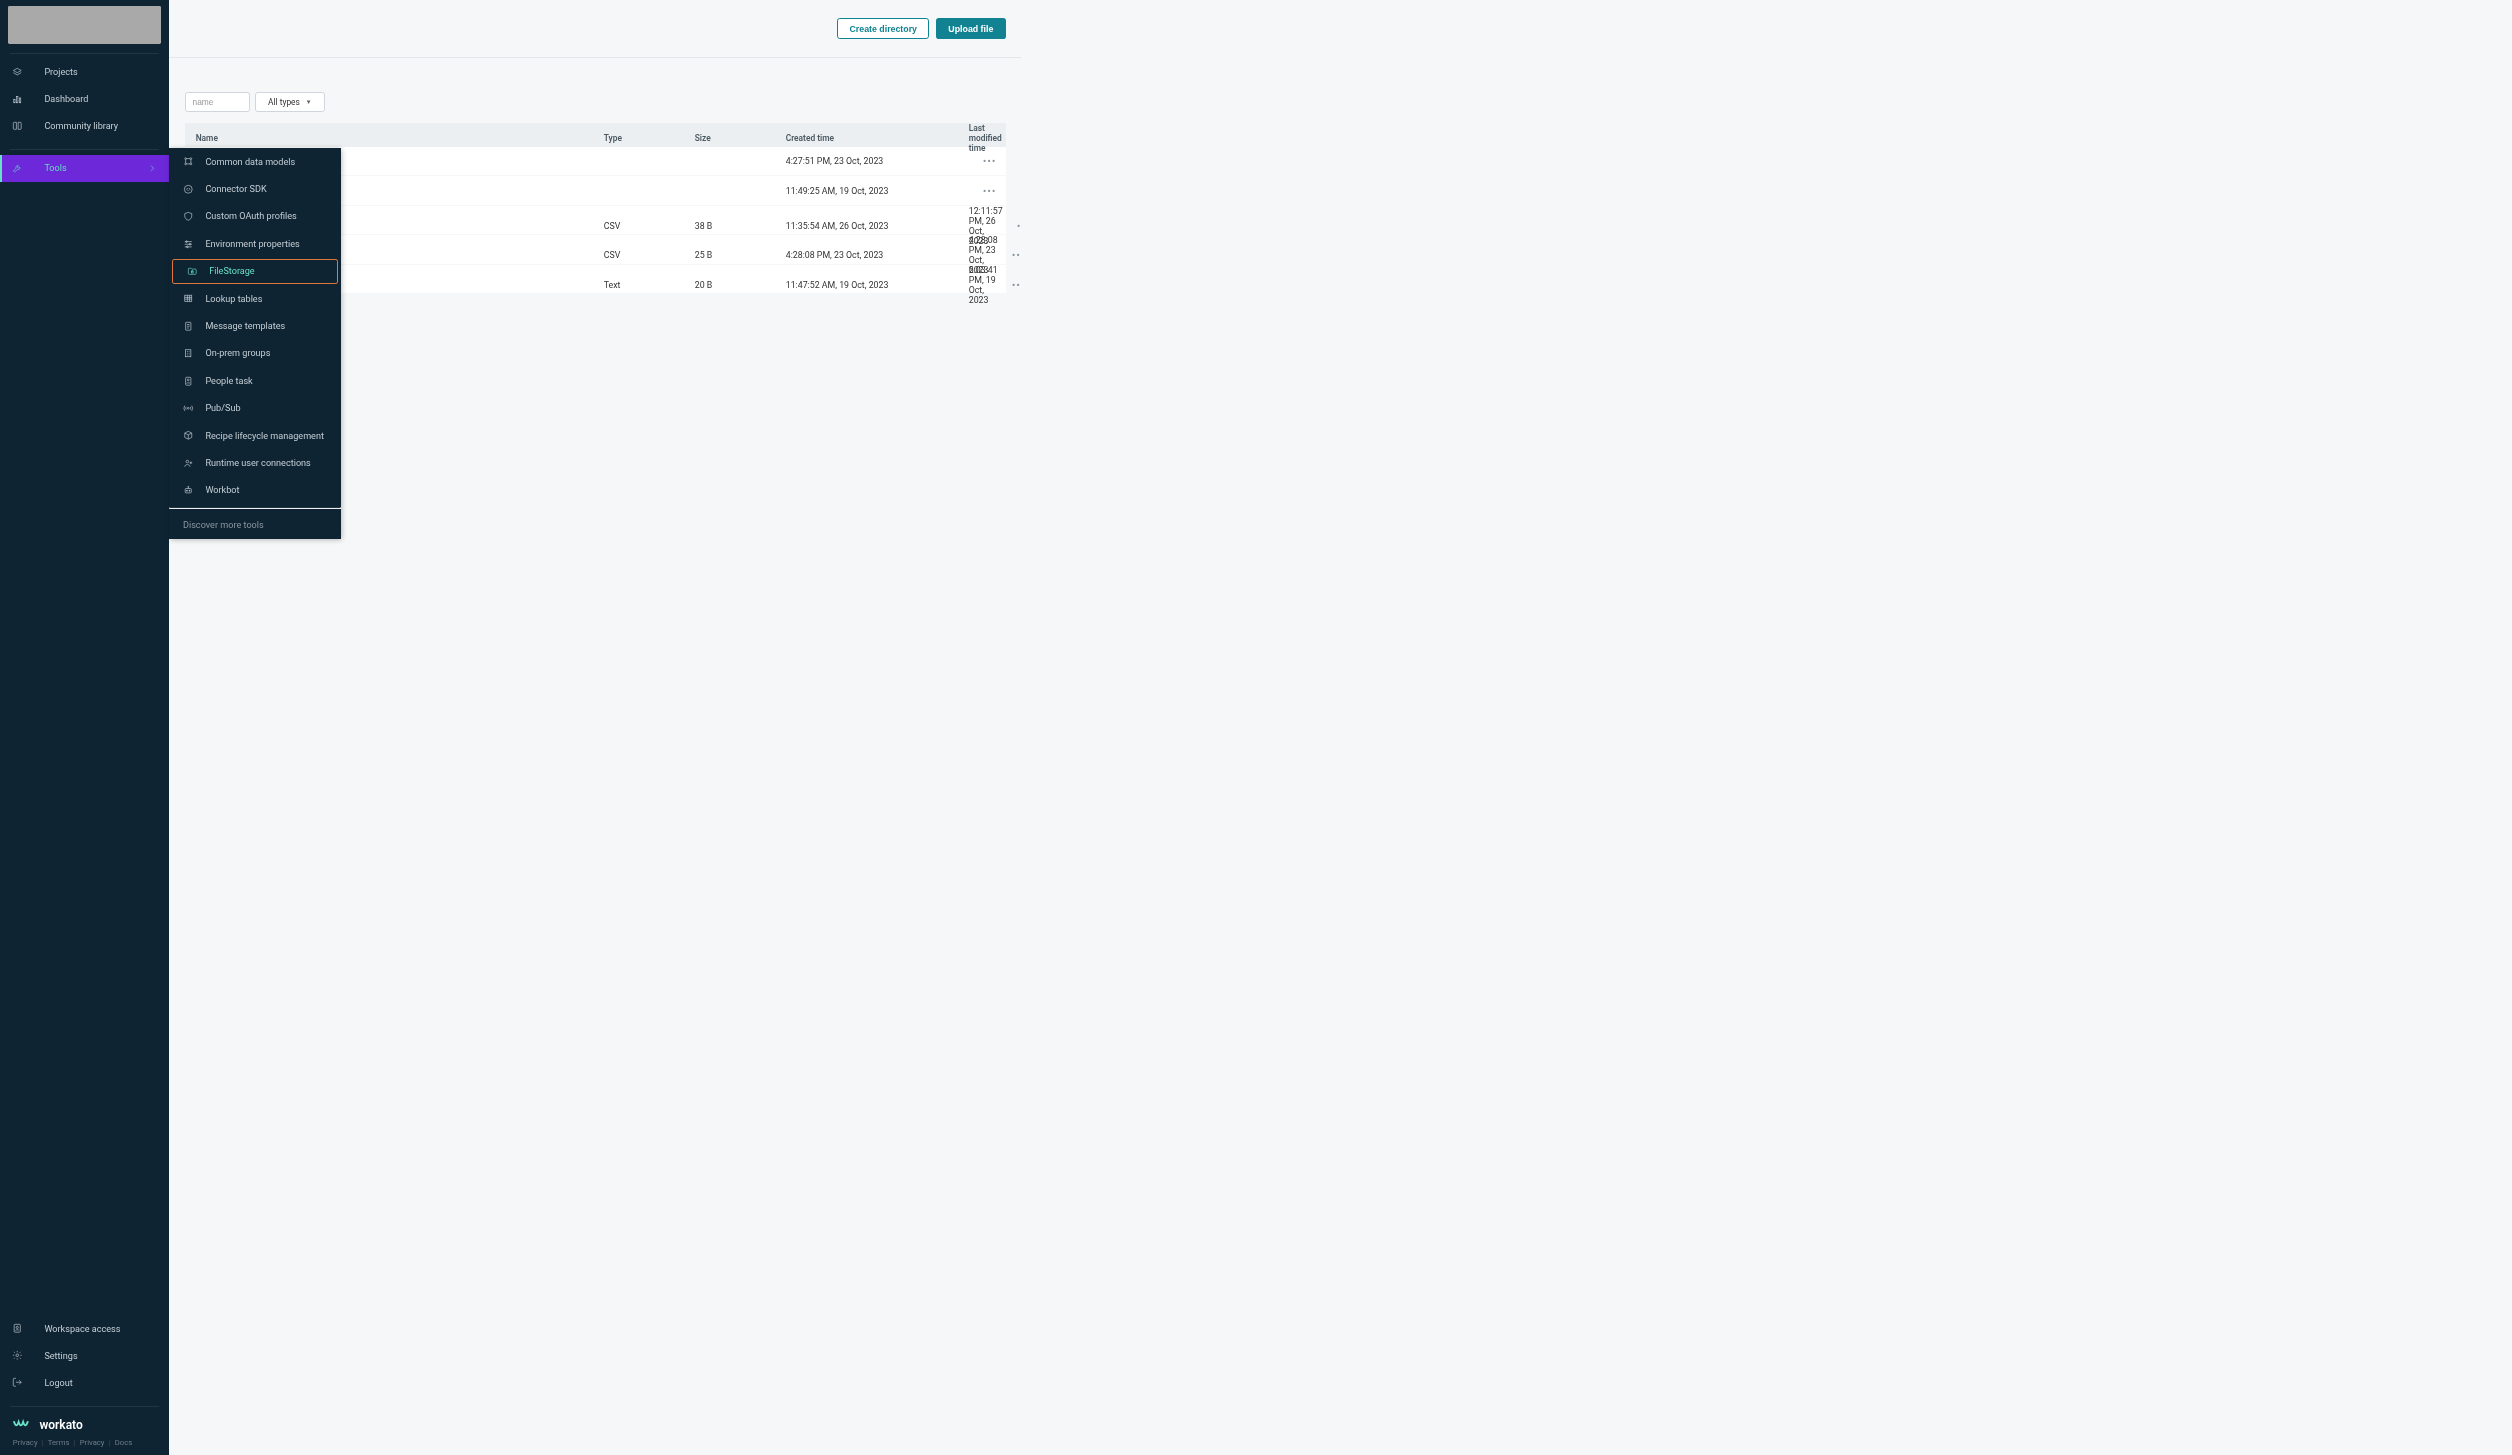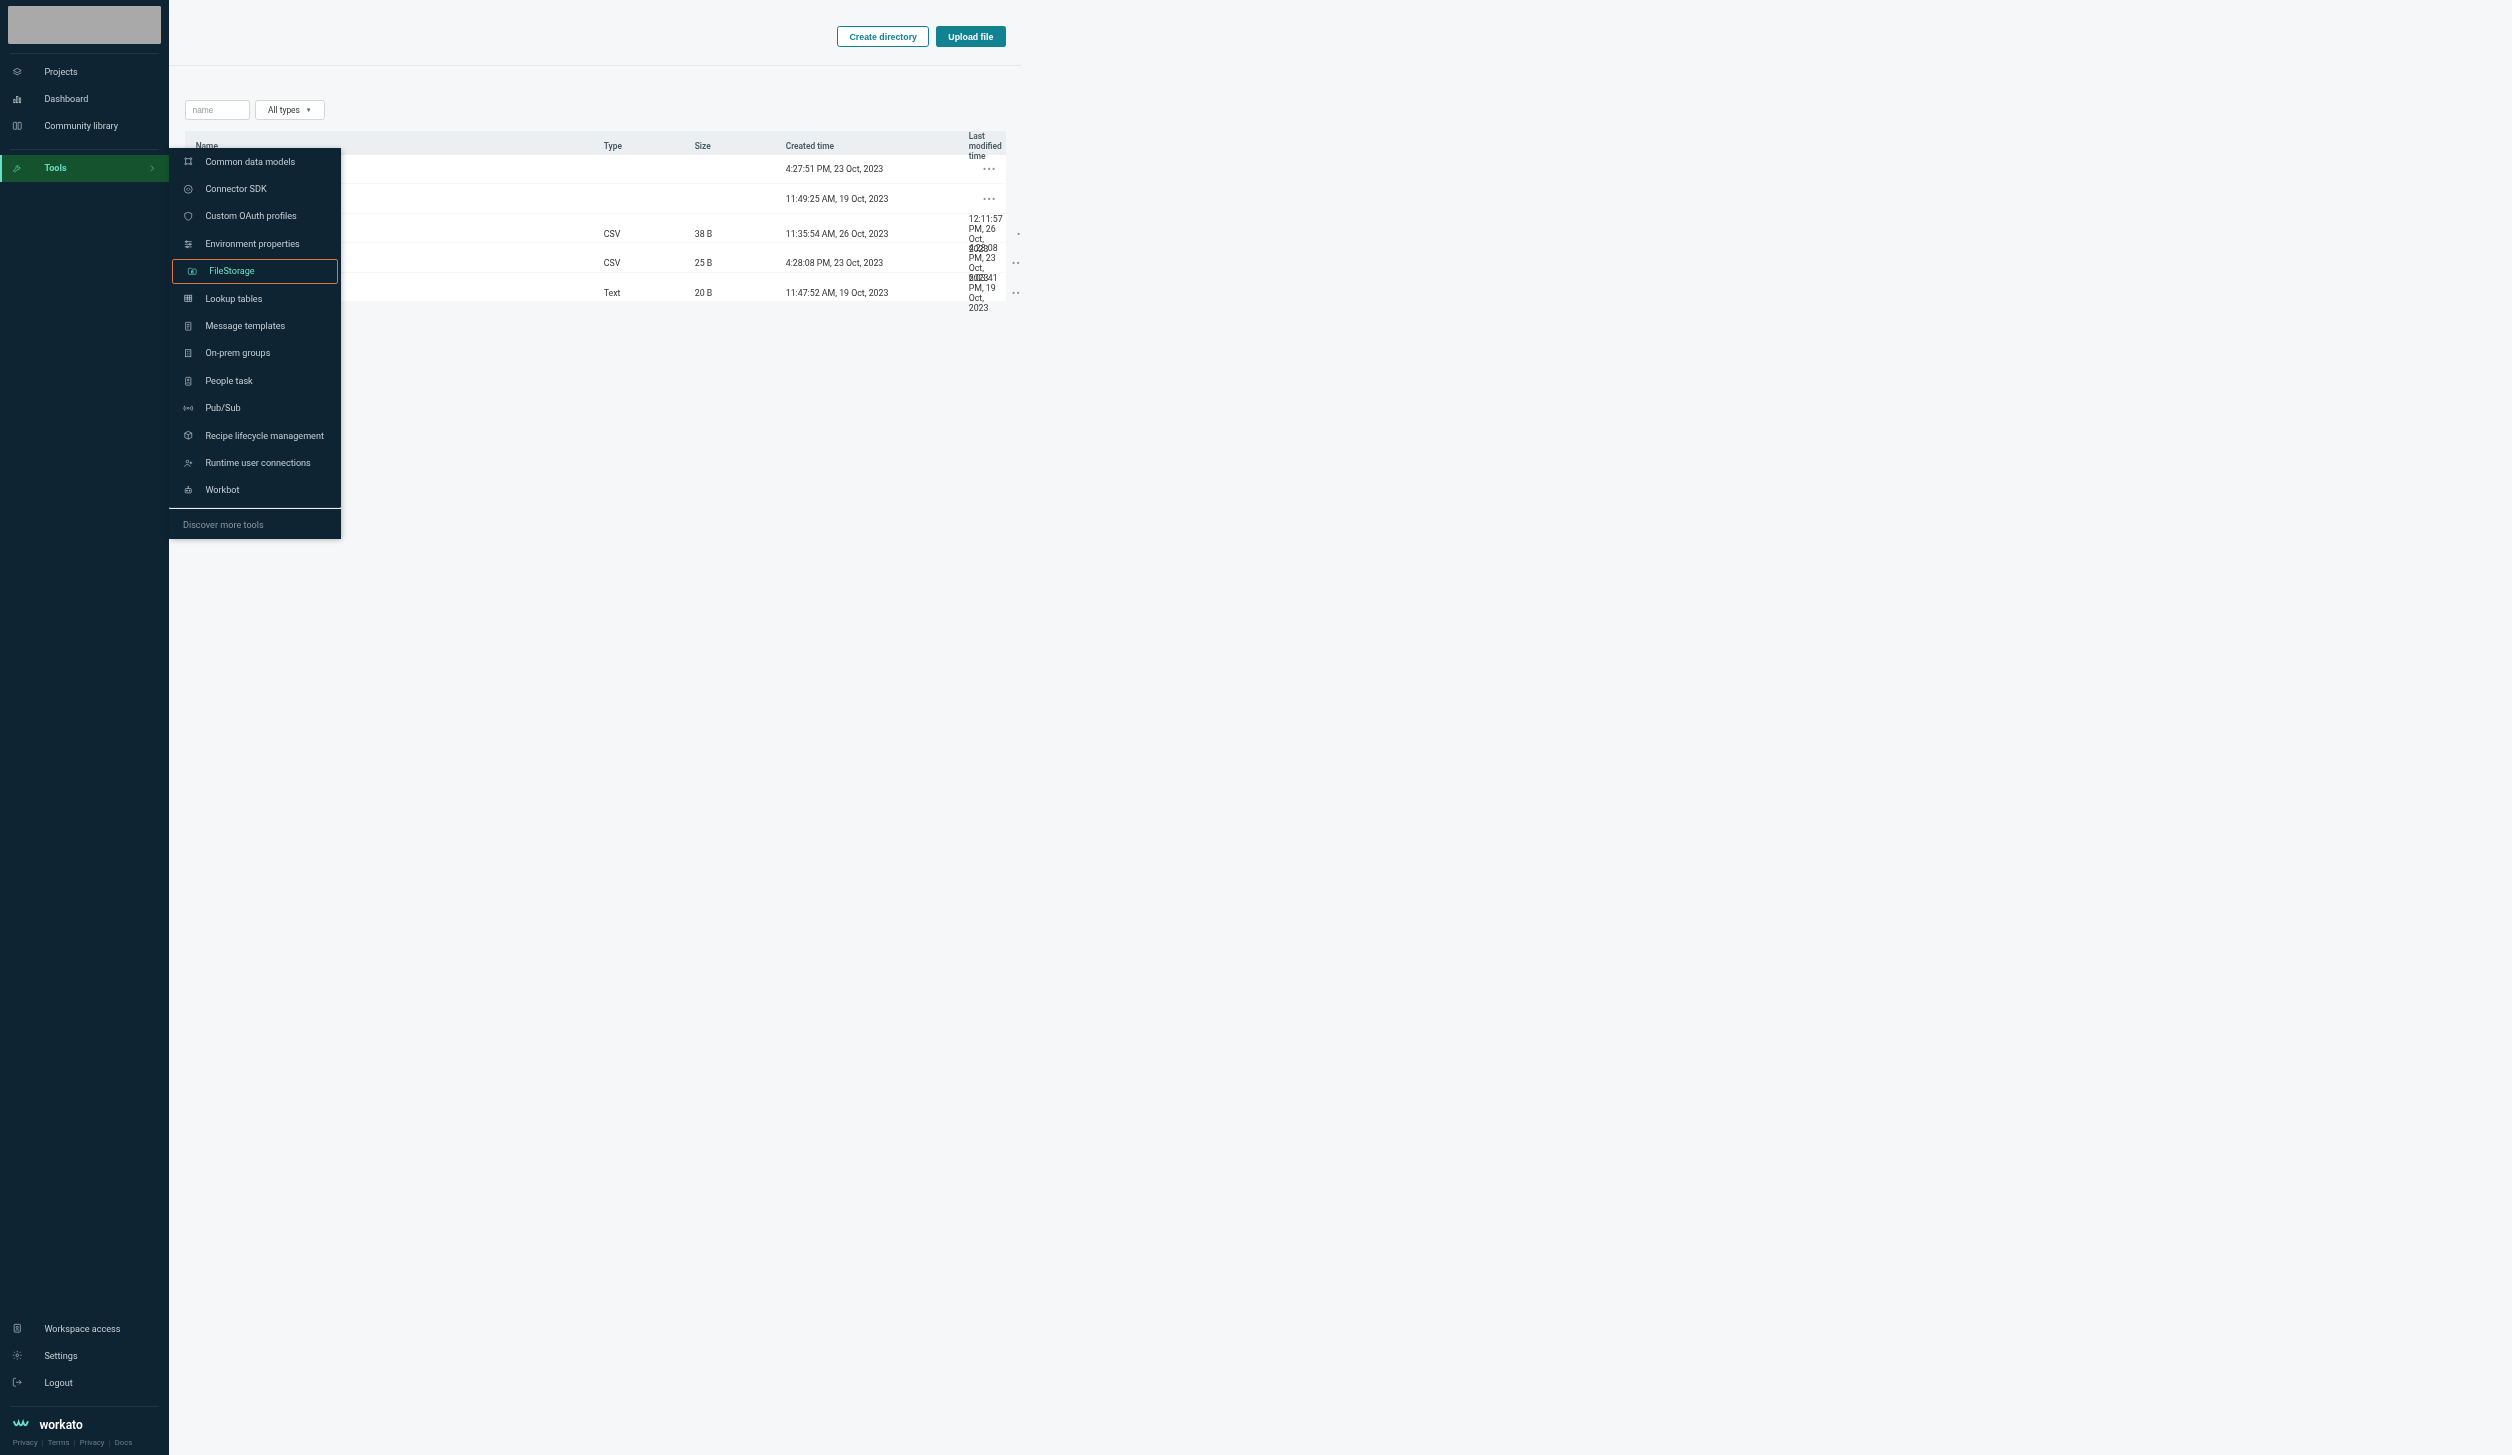--- a/index.html
+++ b/index.html
@@ -42,23 +42,22 @@
   align-items: center;
   padding: 0 11.2px;
   height: 27px;
   gap: 22px;
   cursor: pointer;
   position: relative;
   font-size: 9.1px;
   color: #c5ced4;
 }
 .nav-item.active {
-  background: #14532d;
+  background: #6d28d9;
   color: #60dcc0;
-  font-weight: bold;
 }
 .nav-item.active::before {
   content: "";
   position: absolute;
   left: 0; top: 0; bottom: 0;
   width: 2.1px;
   background: #67e1c5;
 }
 .nav-icon {
   width: 11.2px; height: 11.2px;
@@ -112,21 +111,20 @@
   color: #67e1c5;
   height: 24.6px;
 }
 .flyout .nav-item.discover { color: #8a959c; }
 
 
 .main {
   margin-left: 169px;
   padding: 0;
   height: 100%;
-  margin-top: 8px;
 }
 .topbar {
   display: flex;
   align-items: center;
   justify-content: flex-end;
   padding: 12.7px 15.5px 12.7px 15.5px;
   gap: 7px;
   border-bottom: 0.7px solid #e3e7ea;
   height: 58px;
 }

